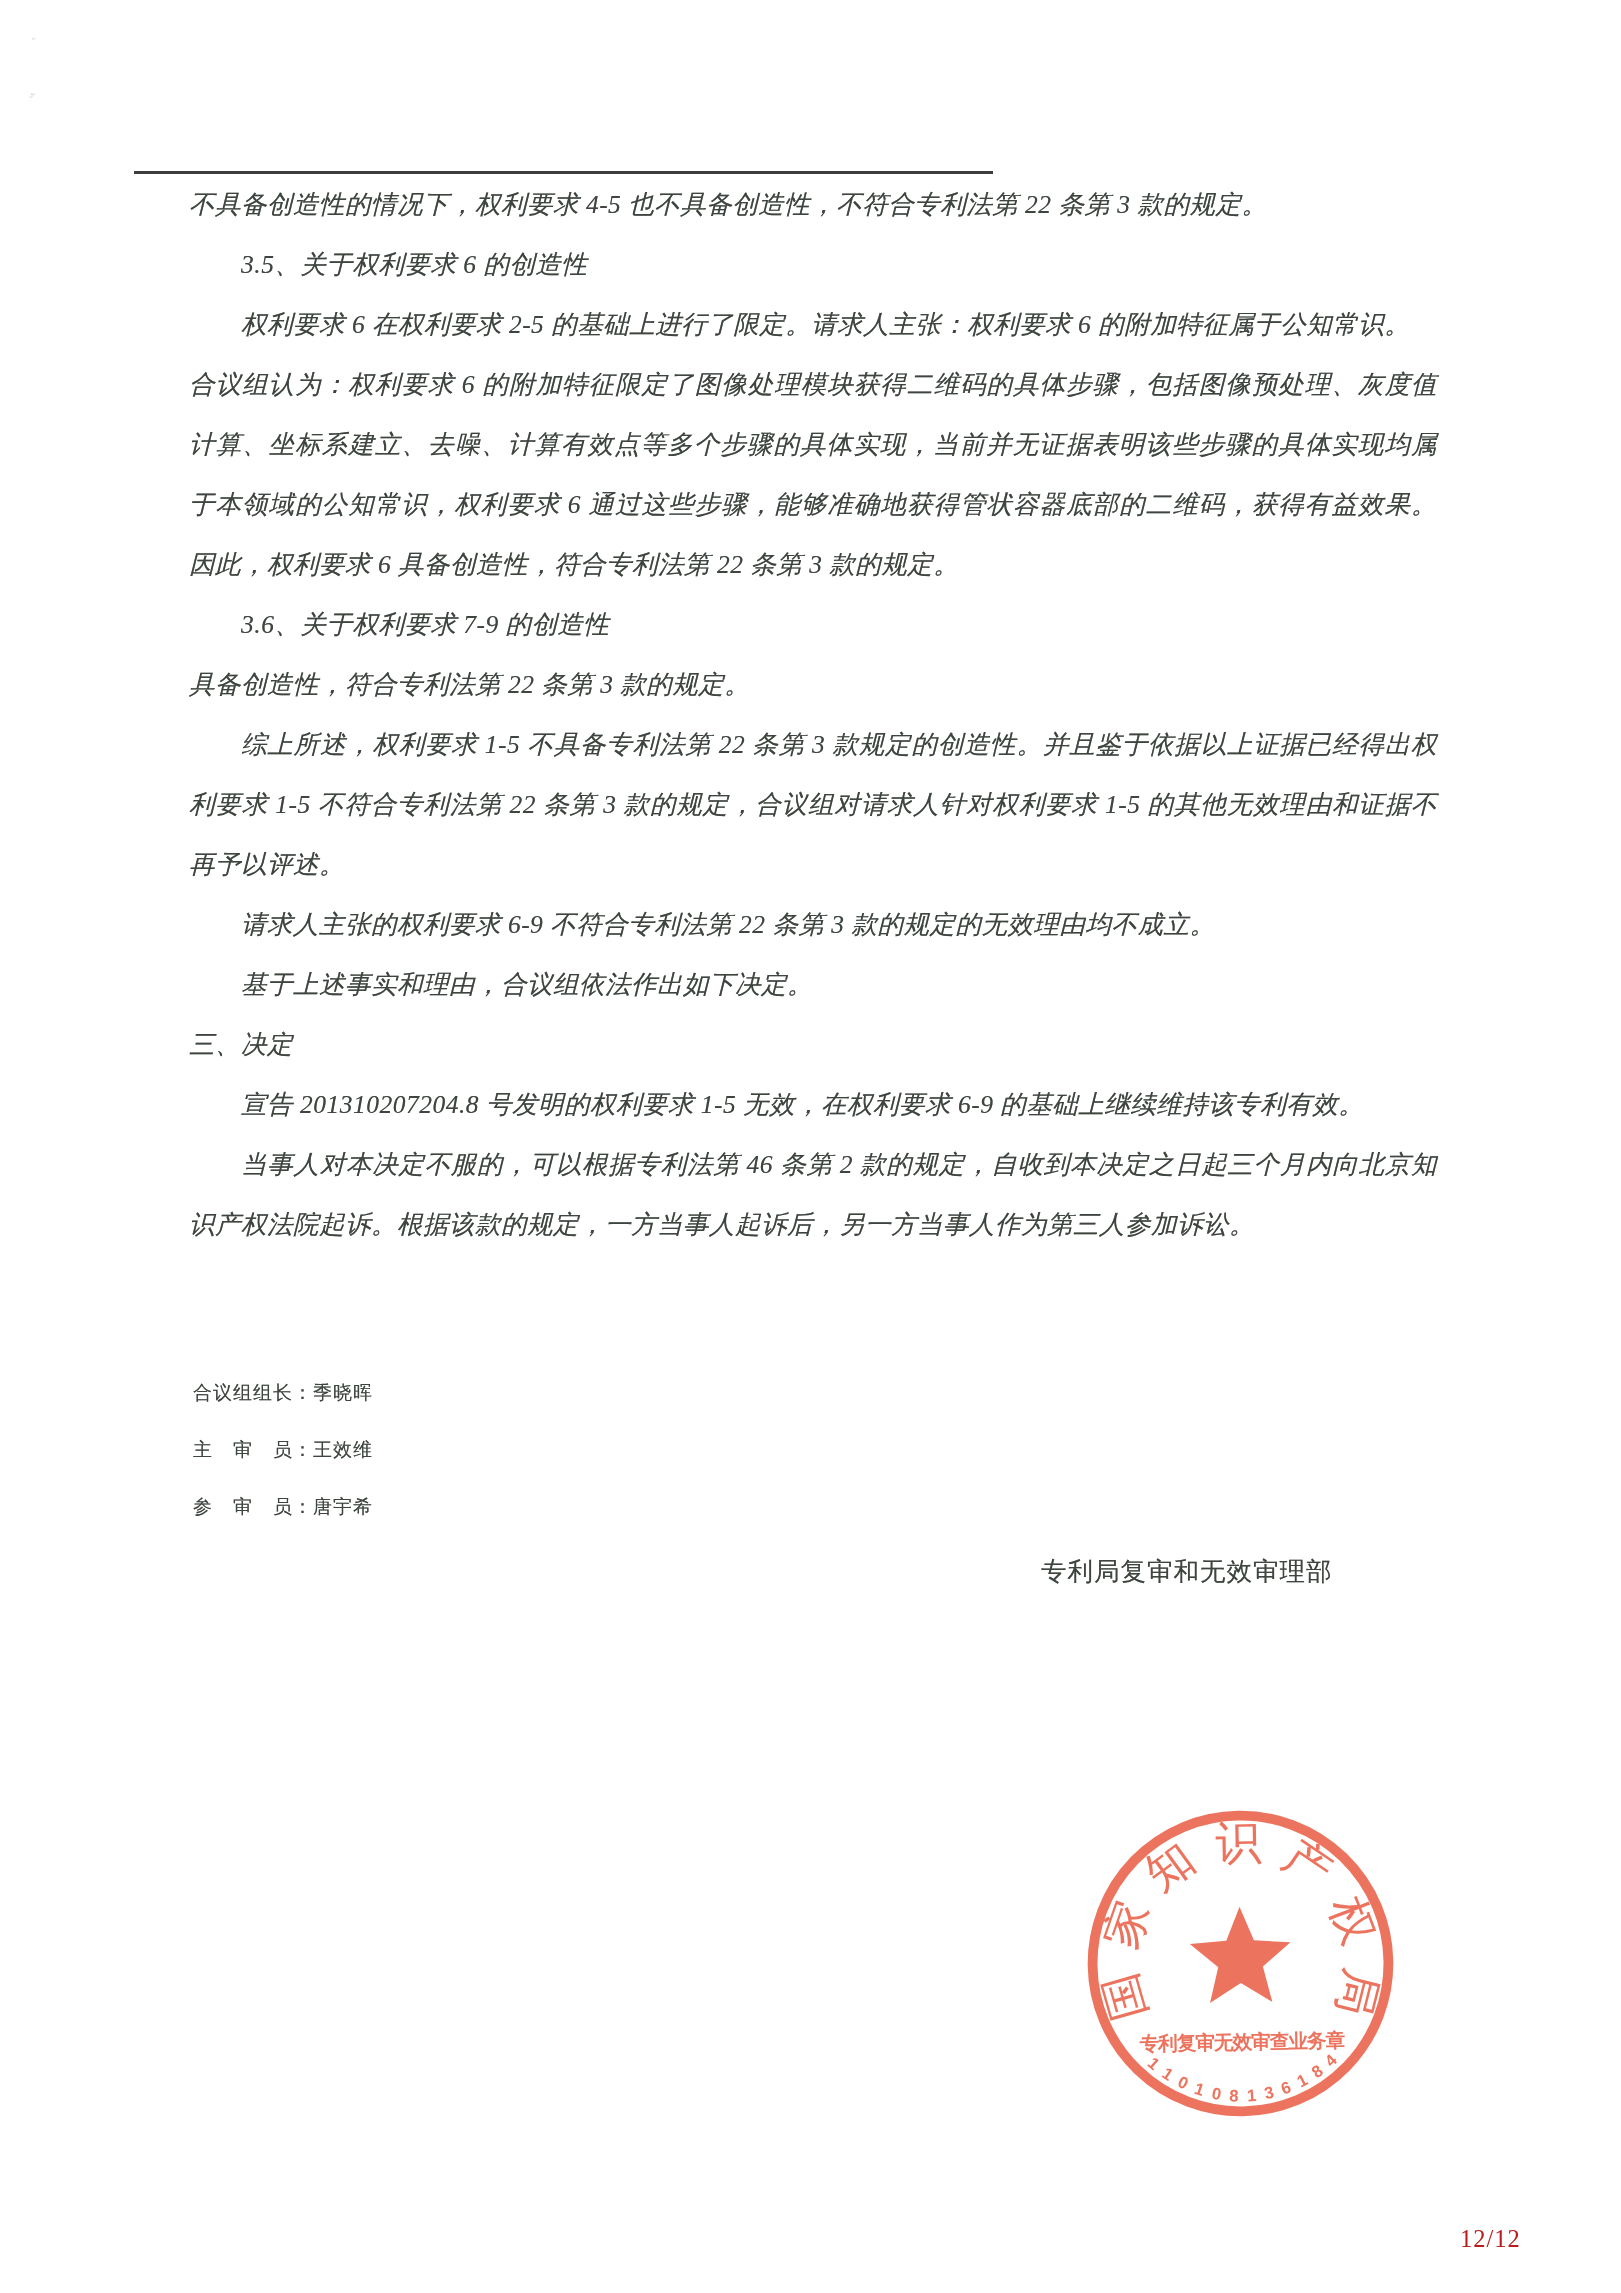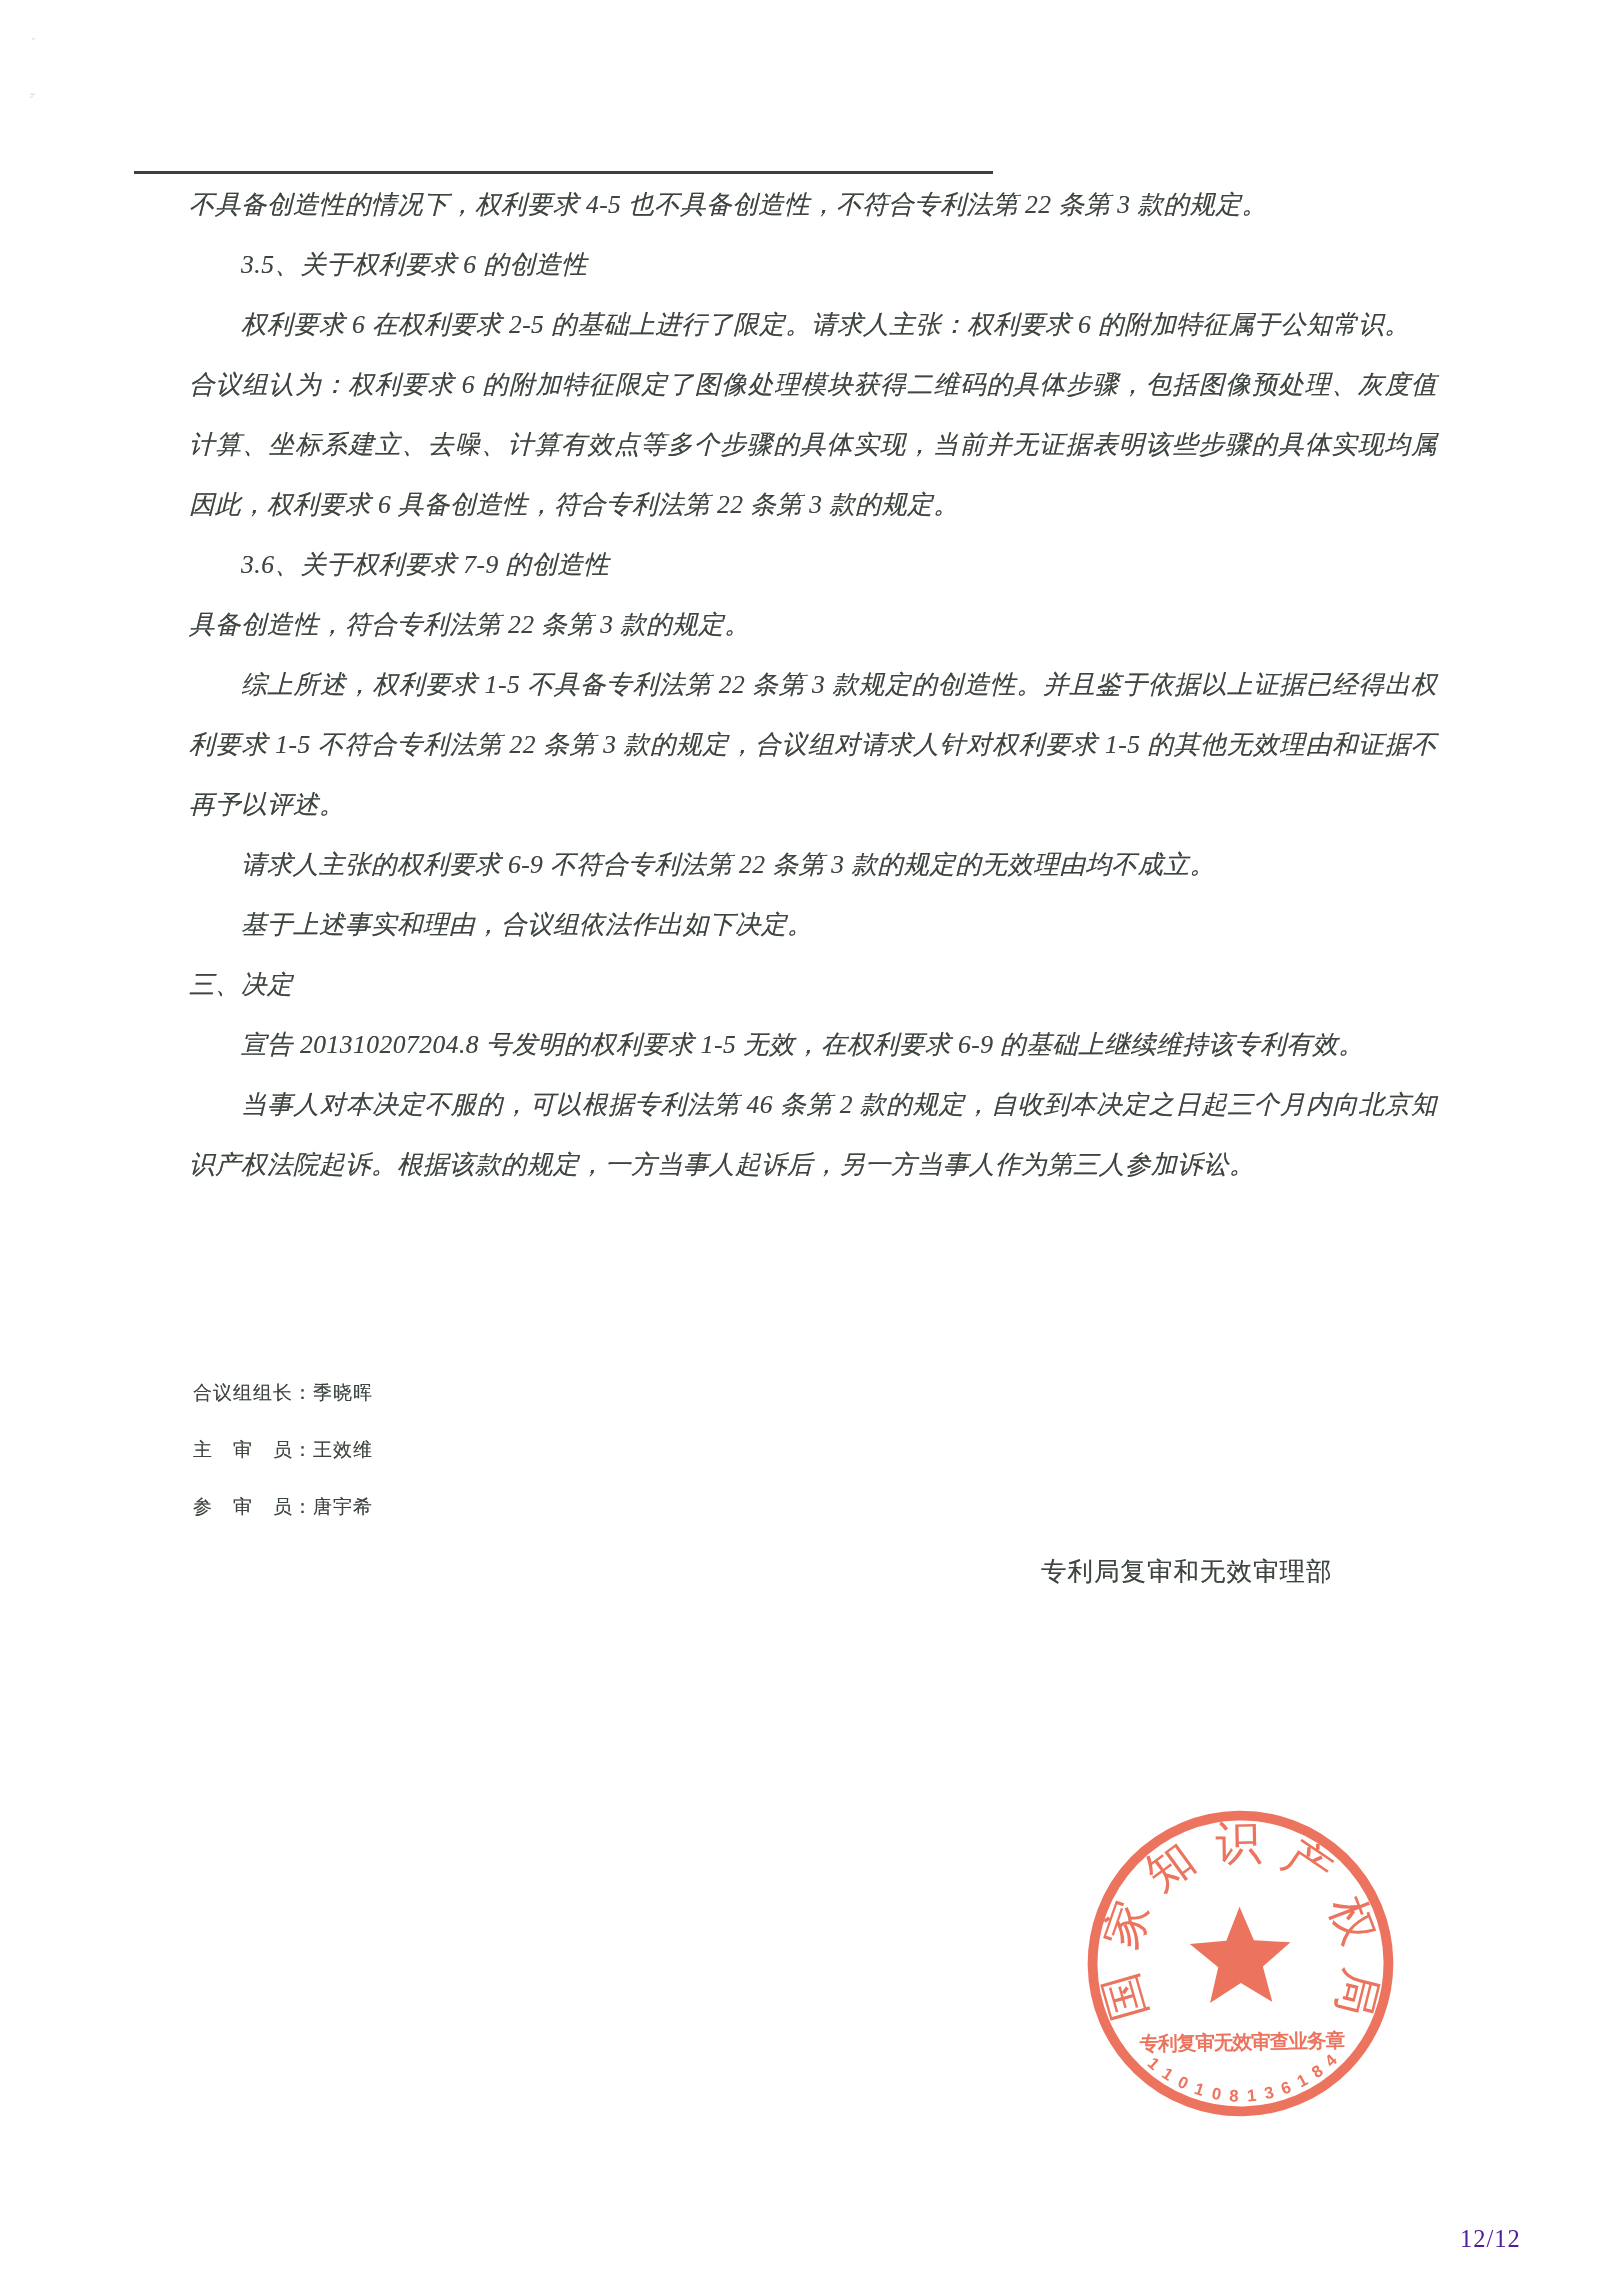--- a/index.html
+++ b/index.html
@@ -62,39 +62,40 @@
     font-family:"Liberation Sans","DejaVu Sans",sans-serif;
   }
   .seal .serial-ch{
     font-size:17px;font-weight:600;fill:currentColor;
     font-family:"Liberation Sans","DejaVu Sans",sans-serif;
   }
   .seal .star{fill:currentColor;}
   
   .page-number{
     position:absolute;left:1460px;top:2225px;
-    font-size:24.5px;color:#4c1d95;letter-spacing:1px;
+    font-size:24.5px;color:#b91c1c;letter-spacing:1px;
   }
 </style>
 </head>
 <body>
 
 <div class="page">
 
   <span class="artifact a1">ᵕ</span>
   <span class="artifact a2">ᵓ̈</span>
 
   <div class="top-rule"></div>
 
   <div class="doc-body">
       <div class="line">不具备创造性的情况下，权利要求 4-5 也不具备创造性，不符合专利法第 22 条第 3 款的规定。</div>
       <div class="line" data-indent="true">3.5、关于权利要求 6 的创造性</div>
       <div class="line" data-indent="true">权利要求 6 在权利要求 2-5 的基础上进行了限定。请求人主张：权利要求 6 的附加特征属于公知常识。</div>
       <div class="line" data-fill="true">合议组认为：权利要求 6 的附加特征限定了图像处理模块获得二维码的具体步骤，包括图像预处理、灰度值</div>
       <div class="line" data-fill="true">计算、坐标系建立、去噪、计算有效点等多个步骤的具体实现，当前并无证据表明该些步骤的具体实现均属</div>
+      <div class="line" data-fill="true">于本领域的公知常识，权利要求 6 通过这些步骤，能够准确地获得管状容器底部的二维码，获得有益效果。</div>
       <div class="line">因此，权利要求 6 具备创造性，符合专利法第 22 条第 3 款的规定。</div>
       <div class="line" data-indent="true">3.6、关于权利要求 7-9 的创造性</div>
       <div class="line">具备创造性，符合专利法第 22 条第 3 款的规定。</div>
       <div class="line" data-indent="true" data-fill="true">综上所述，权利要求 1-5 不具备专利法第 22 条第 3 款规定的创造性。并且鉴于依据以上证据已经得出权</div>
       <div class="line" data-fill="true">利要求 1-5 不符合专利法第 22 条第 3 款的规定，合议组对请求人针对权利要求 1-5 的其他无效理由和证据不</div>
       <div class="line">再予以评述。</div>
       <div class="line" data-indent="true">请求人主张的权利要求 6-9 不符合专利法第 22 条第 3 款的规定的无效理由均不成立。</div>
       <div class="line" data-indent="true">基于上述事实和理由，合议组依法作出如下决定。</div>
       <div class="line">三、决定</div>
       <div class="line" data-indent="true">宣告 201310207204.8 号发明的权利要求 1-5 无效，在权利要求 6-9 的基础上继续维持该专利有效。</div>

